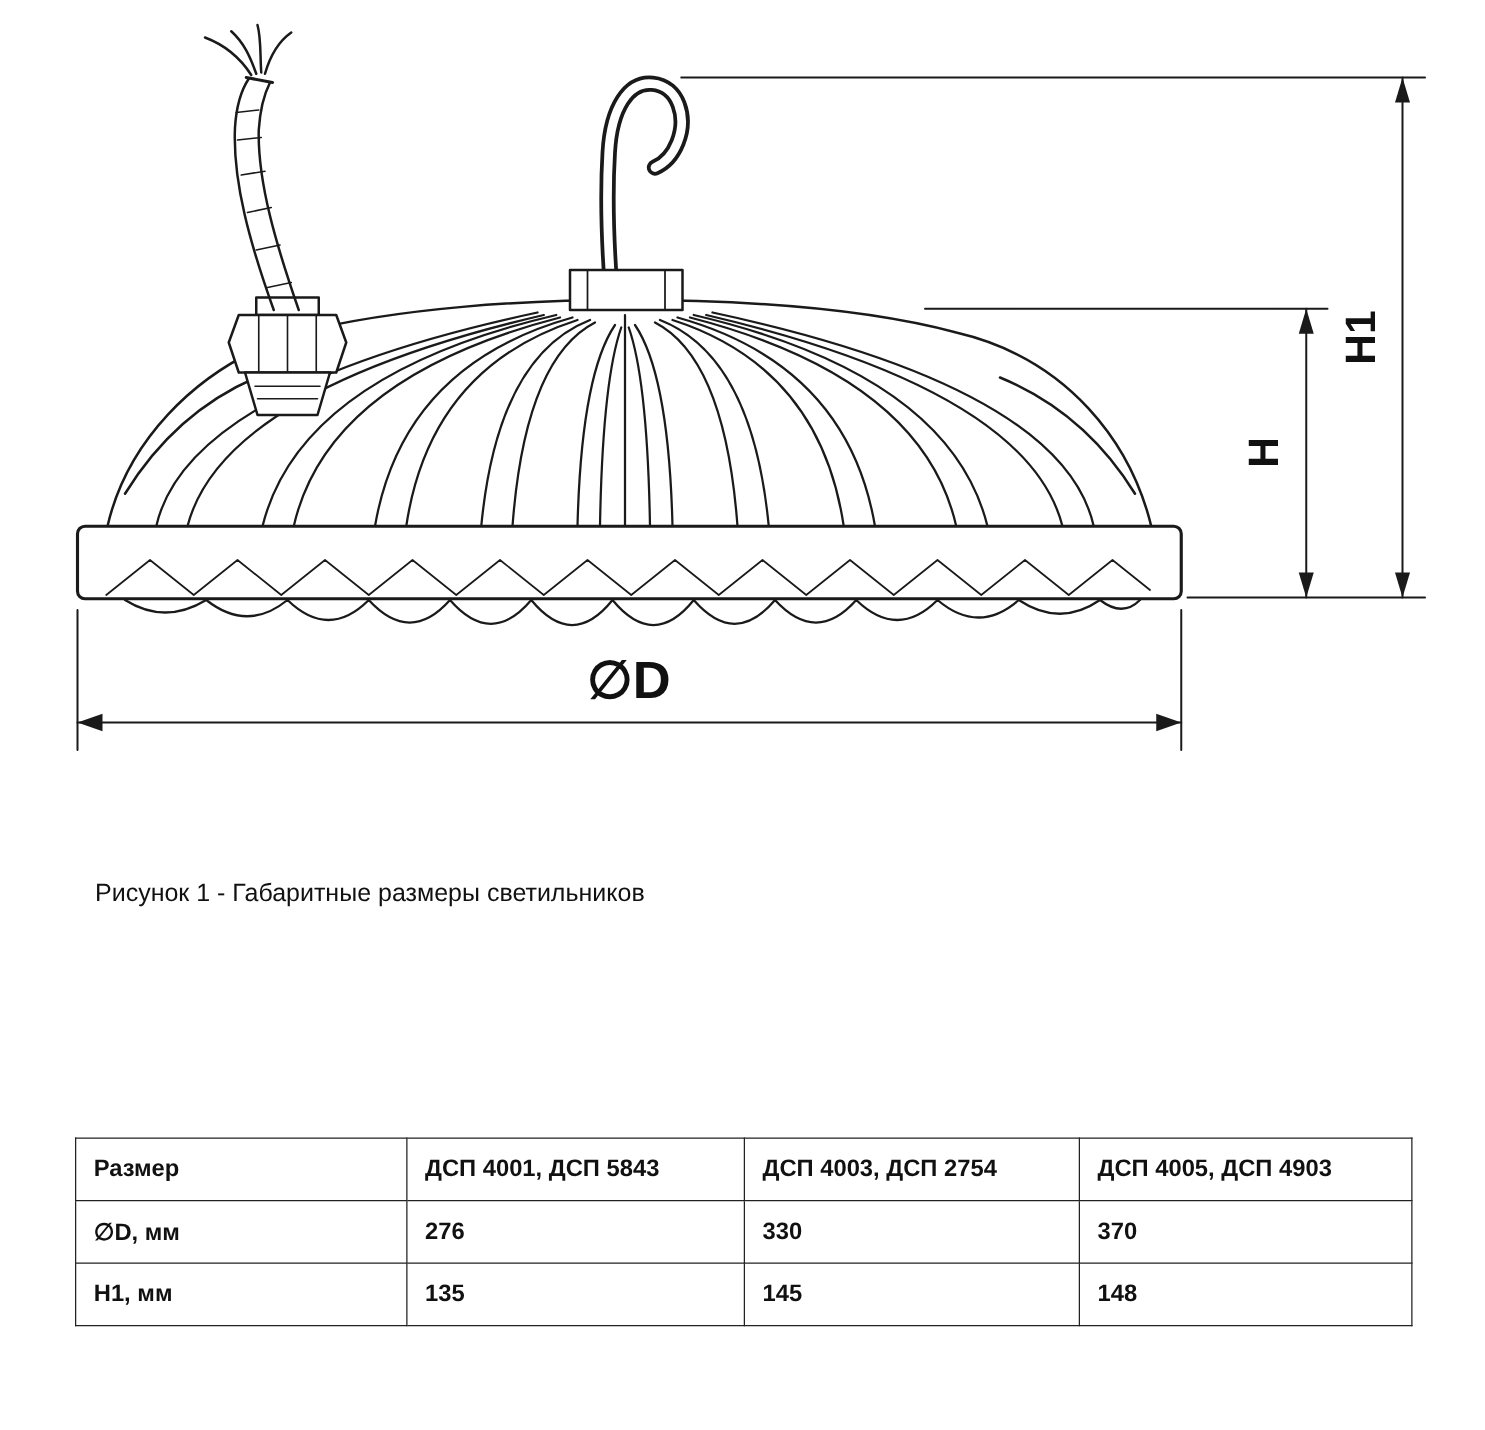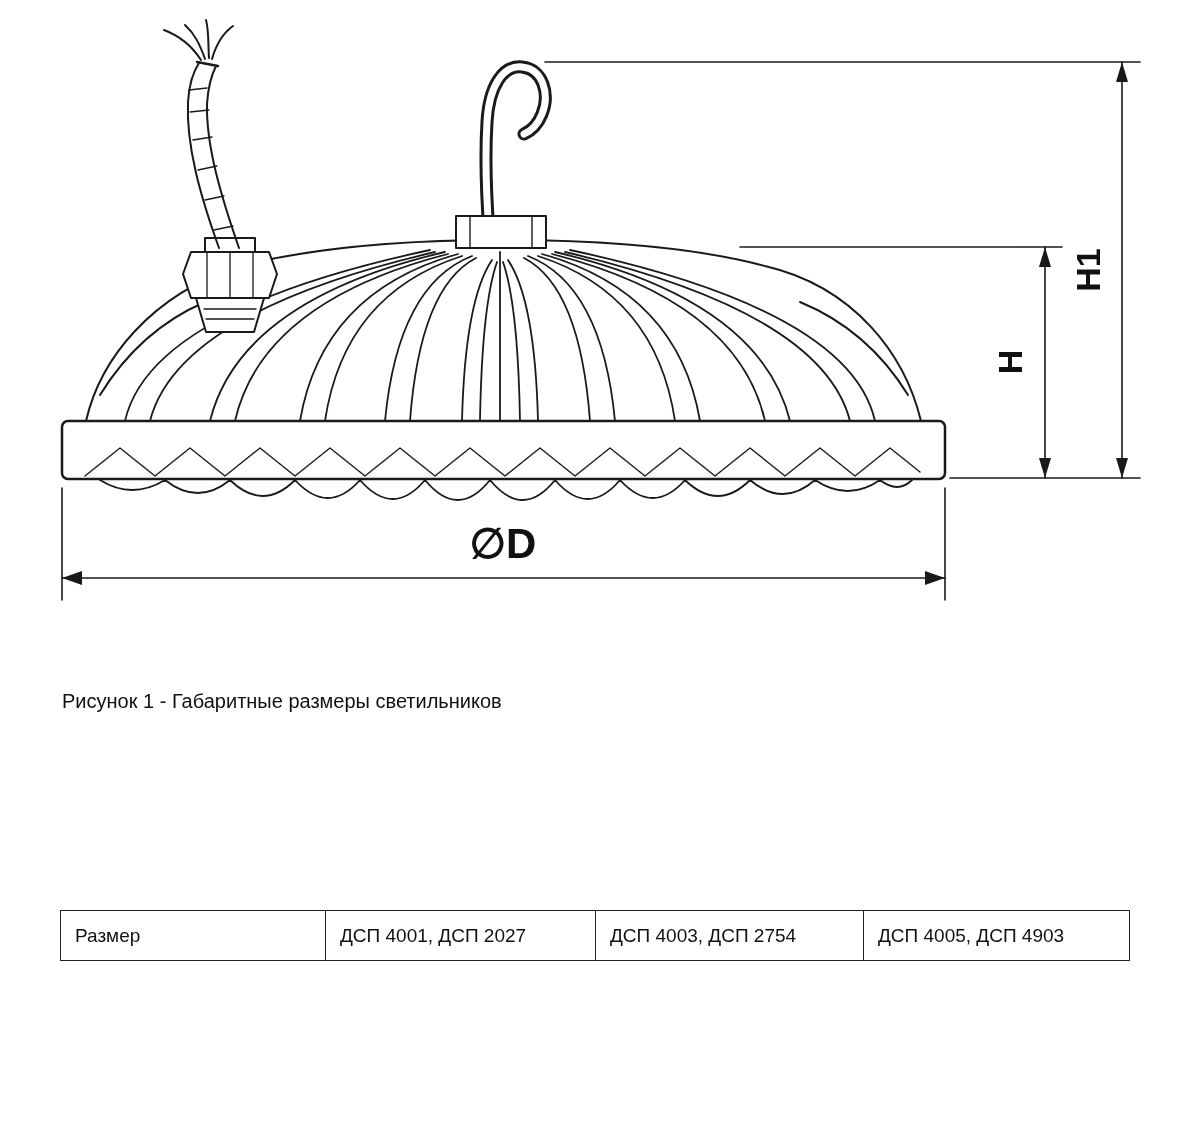--- a/index.html
+++ b/index.html
@@ -26,36 +26,36 @@
   svg text {
     font-family: "Liberation Sans", sans-serif;
     fill: #111;
   }
   .caption {
     position: absolute;
     top: 688px;
     left: 60px;
     font-size: 20px;
     font-weight: 400;
-    margin: 2px;
+    margin: 16px;
   }
   table.dims {
     position: absolute;
     top: 910px;
     left: 60px;
     border-collapse: collapse;
     table-layout: fixed;
     width: 1069px;
   }
   table.dims th, table.dims td {
     border: 1px solid #222;
     height: 49px;
     padding: 0 14px;
     font-size: 19px;
-    font-weight: 400;
+    font-weight: 700;
     text-align: left;
     vertical-align: middle;
     white-space: nowrap;
     overflow: hidden;
   }
 </style>
 </head>
 <body>
 
 <svg id="drawing" width="1188" height="660" viewBox="0 0 1188 660" fill="none" stroke="#1a1a1a" stroke-width="2" stroke-linecap="round" stroke-linejoin="round">
@@ -156,20 +156,32 @@
 <table class="dims">
   <colgroup>
     <col style="width:265px">
     <col style="width:270px">
     <col style="width:268px">
     <col style="width:266px">
   </colgroup>
   <thead>
     <tr>
       <th>Размер</th>
-      <th>ДСП 4001, ДСП 2027</th>
+      <th>ДСП 4001, ДСП 5843</th>
       <th>ДСП 4003, ДСП 2754</th>
       <th>ДСП 4005, ДСП 4903</th>
     </tr>
   </thead>
   <tbody>
+    <tr>
+      <td>∅D, мм</td>
+      <td>276</td>
+      <td>330</td>
+      <td>370</td>
+    </tr>
+    <tr>
+      <td>H1, мм</td>
+      <td>135</td>
+      <td>145</td>
+      <td>148</td>
+    </tr>
   </tbody>
 </table>
 
 </body></html>

